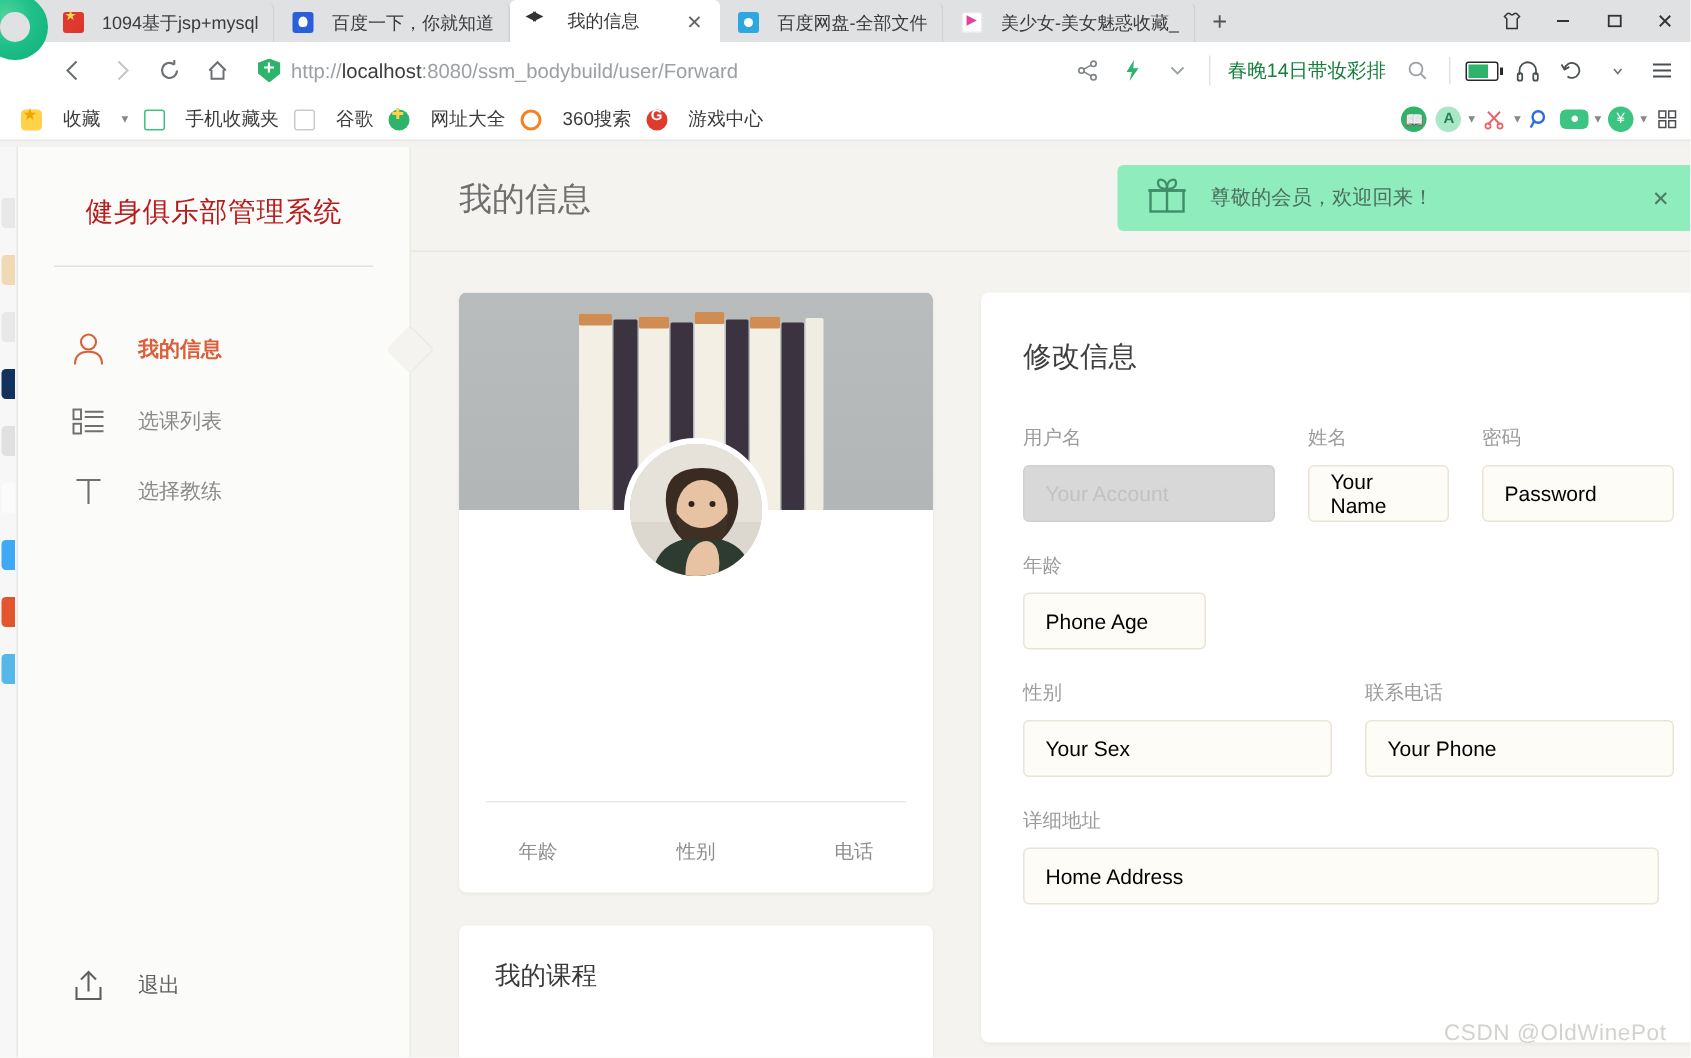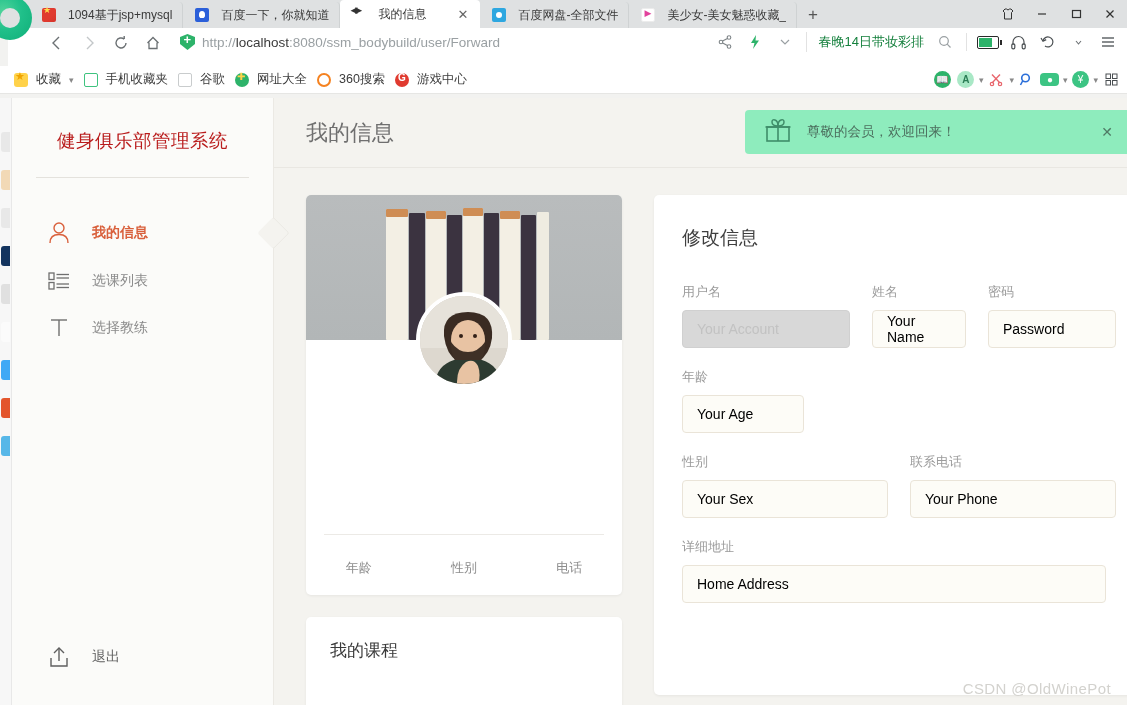--- a/index.html
+++ b/index.html
@@ -60,22 +60,22 @@
     width: 32px; height: 26px; display: flex; align-items: center; justify-content: center;
     font-size: 17px; color: #555; cursor: pointer;
   }
   .wincontrols {
     margin-left: auto; display: flex; align-items: center; height: 28px;
   }
   .wc { width: 34px; height: 28px; display: flex; align-items: center; justify-content: center; color: #333; font-size: 13px; cursor: pointer; }
   .wc svg { display: block; }
 
   .navbar {
-    height: 38px; background: #ffffff; display: flex; align-items: flex-start;
-    padding: 0 6px 0 34px; gap: 2px; margin-left: 8px;
+    height: 38px; background: #ffffff; display: flex; align-items: center;
+    padding: 0 6px 0 34px; gap: 2px;
   }
   .navbtn {
     width: 30px; height: 30px; display: flex; align-items: center; justify-content: center;
     color: #9aa0a3; cursor: pointer;
   }
   .navbtn.dark { color: #6b7073; }
   .urlbar {
     flex: 1; height: 28px; display: flex; align-items: center; gap: 7px;
     margin-left: 10px; font-size: 13.5px; color: #8a8f92;
   }
@@ -98,21 +98,21 @@
   .divider-v { width: 1px; height: 18px; background: #e2e2e2; margin: 0 4px; }
   .battery { width: 22px; height: 13px; border: 1.6px solid #2a2a2a; border-radius: 2px; position: relative; }
   .battery::before { content: ""; position: absolute; left: 1px; top: 1px; bottom: 1px; width: 13px; background: #2db36a; }
   .battery::after { content: ""; position: absolute; right: -4px; top: 3px; width: 2.5px; height: 5px; background: #2a2a2a; }
 
   .bookmarks {
     height: 28px; background: #ffffff; display: flex; align-items: center;
     padding: 0 6px 0 14px; gap: 10px; font-size: 12.5px; color: #3c3c3c;
     border-bottom: 1px solid #e6e6e4;
   }
-  .bm { display: flex; align-items: center; gap: 8px; cursor: pointer; white-space: nowrap; }
+  .bm { display: flex; align-items: center; gap: 14px; cursor: pointer; white-space: nowrap; }
   .bm-ico { width: 14px; height: 14px; flex: 0 0 14px; border-radius: 3px; display: inline-block; position: relative; }
   .bmi-star { background: #ffd24a; }
   .bmi-star::after { content: "\2605"; position: absolute; left: 1px; top: -3px; font-size: 11px; color: #f0a400; }
   .bmi-phone { background: #fff; border: 1.5px solid #3fc37f; border-radius: 2px; }
   .bmi-doc { background: #fff; border: 1.5px solid #c9cccd; border-radius: 2px; }
   .bmi-globe { background: #2db36a; border-radius: 50%; }
   .bmi-globe::after { content: "\271A"; position: absolute; left: 2px; top: -2px; font-size: 10px; color: #ffd24a; }
   .bmi-360 { background: #fff; border: 2px solid #f58220; border-radius: 50%; }
   .bmi-game { background: #e03a2f; border-radius: 50%; }
   .bmi-game::after { content: "G"; position: absolute; left: 3px; top: -1px; font-size: 10px; color: #fff; font-weight: bold; }
@@ -602,21 +602,21 @@
               </div>
               <div class="fgroup">
                 <span class="flabel">密码</span>
                 <div class="finput w-pass">Password</div>
               </div>
             </div>
 
             <div class="frow">
               <div class="fgroup">
                 <span class="flabel">年龄</span>
-                <div class="finput w-age">Your Age</div>
+                <div class="finput w-age">Phone Age</div>
               </div>
             </div>
 
             <div class="frow">
               <div class="fgroup">
                 <span class="flabel">性别</span>
                 <div class="finput w-sex">Your Sex</div>
               </div>
               <div class="fgroup">
                 <span class="flabel">联系电话</span>

